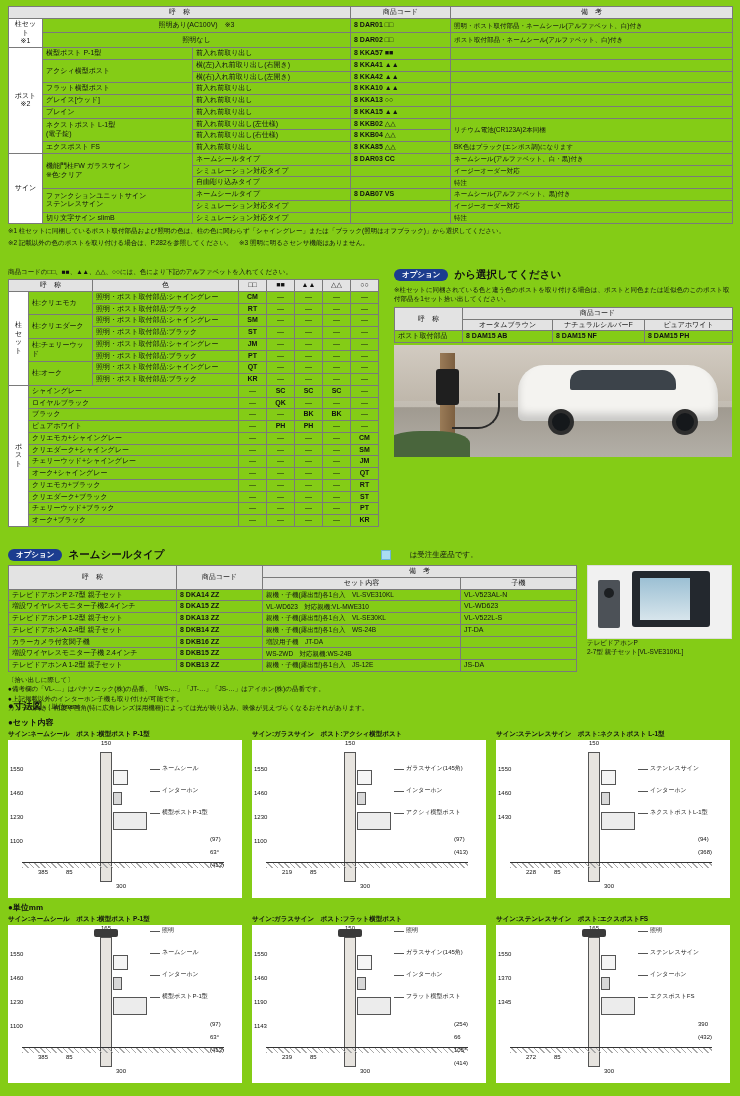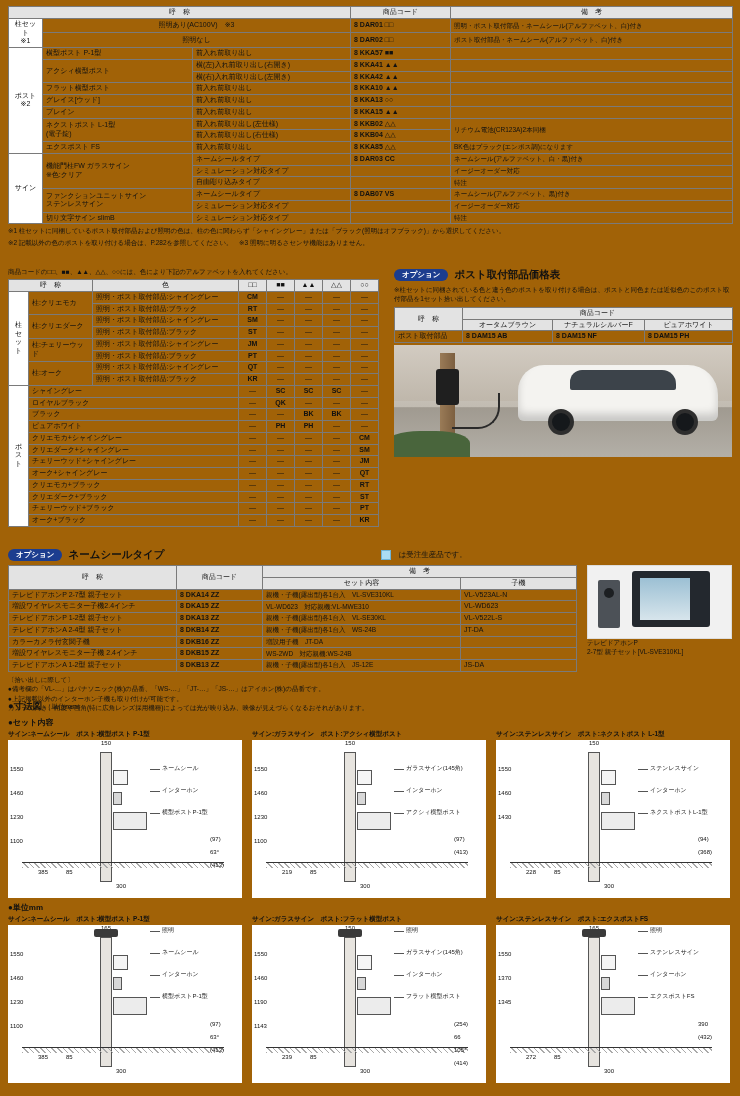--- a/index.html
+++ b/index.html
@@ -1,39 +1,39 @@
 <!DOCTYPE html>
 <html><head>
 <meta charset="utf-8">
 <style>
 *{margin:0;padding:0;box-sizing:border-box}
 html,body{background:#fff}
 body{font-family:"Liberation Sans","DejaVu Sans",sans-serif;color:#111}
-.page{position:relative;width:740px;height:1096px;background:#a16207;overflow:hidden;font-size:7px}
+.page{position:relative;width:740px;height:1096px;background:#84cc16;overflow:hidden;font-size:7px}
 section{position:absolute}
 .sec-a{left:8px;top:6px;width:724px}
 .sec-b{left:8px;top:268px;width:380px}
 .sec-c{left:394px;top:268px;width:338px}
 .sec-d{left:8px;top:548px;width:724px}
 .sec-e{left:8px;top:700px;width:724px}
 .tb{border-collapse:collapse;table-layout:fixed;border:1px solid #444}
 .tb td{border:1px solid #7a7a7a;padding:1px 3px;font-size:7px;line-height:1.25;text-align:center;vertical-align:middle;white-space:pre-line;word-break:break-all;overflow:hidden}
 .tb .h{background:#e3e3e3}
 .tb .g{background:#fff}
 .tb .l{text-align:left}
 .tb .cd{font-weight:bold;text-align:left}
 .tb .n{text-align:left;font-size:6.5px}
 .tb .b{font-weight:bold}
 .t1{width:724px}.t2{width:370px}.t3{width:338px}.t4{width:568px}
 .fine{font-size:6.5px;line-height:1.45;margin-top:2px}
 .caption{font-size:6.5px;margin-bottom:2px}
 .opt-line{display:flex;align-items:center;gap:6px;margin-bottom:3px}
 .opt-badge{background:#1c3d8f;color:#fff;font-size:7.5px;font-weight:bold;padding:1px 8px;border-radius:8px;line-height:1.4}
 .opt-title{font-size:10.5px;font-weight:bold}
-.legend{margin-left:210px;display:flex;align-items:center;gap:8px;font-size:7.5px}
+.legend{margin-left:210px;display:flex;align-items:center;gap:19px;font-size:7.5px}
 .blue-sq{width:10px;height:10px;background:#abdcf2;border:1px solid #6fb4d6;display:inline-block}
 .ev-bar{margin-top:6px;background:#d8e7f4;font-weight:bold;font-size:9px;padding:2px 5px}
 .ev-photo{position:relative;margin-top:2px;height:112px;background:linear-gradient(180deg,#d8d3cb 0%,#c2bcb2 55%,#a09a90 56%,#b3afa7 100%);overflow:hidden}
 .ev-wall{position:absolute;left:0;top:0;width:100%;height:56px;background:linear-gradient(#d2cbc1,#bfb7ab)}
 .ev-car{position:absolute;right:14px;top:20px;width:200px;height:56px;background:#f4f3f0;border-radius:26px 30px 6px 6px;box-shadow:inset 0 -7px 9px rgba(0,0,0,.18)}
 .ev-win{position:absolute;right:56px;top:25px;width:106px;height:20px;background:#3c434a;border-radius:12px 14px 2px 2px}
 .ev-w1,.ev-w2{position:absolute;top:64px;width:26px;height:26px;background:#15181b;border-radius:50%;border:4px solid #2e2e2e}
 .ev-w1{right:158px}.ev-w2{right:34px}
 .ev-cpost{position:absolute;left:46px;top:8px;width:15px;height:88px;background:linear-gradient(90deg,#9a7b57,#7c5f40)}
 .ev-cbox{position:absolute;left:42px;top:24px;width:23px;height:36px;background:#1f1f1f;border-radius:3px}
@@ -469,21 +469,21 @@
             <td>—</td>
             <td class="b">KR</td>
           </tr>
         </tbody>
     </table>
   </section>
 
   <section class="sec-c">
     <div class="opt-line">
       <span class="opt-badge">オプション</span>
-      <span class="opt-title">ポスト取付部品価格表</span>
+      <span class="opt-title">から選択してください</span>
     </div>
     <div class="fine" style="margin:0 0 3px">※柱セットに同梱されている色と違う色のポストを取り付ける場合は、ポストと同色または近似色のこのポスト取付部品を1セット拾い出してください。</div>
     <table class="tb t3">
       <colgroup>
           <col style="width:68px">
           <col style="width:90px">
           <col style="width:92px">
           <col style="width:88px">
         </colgroup>
       <tbody>

